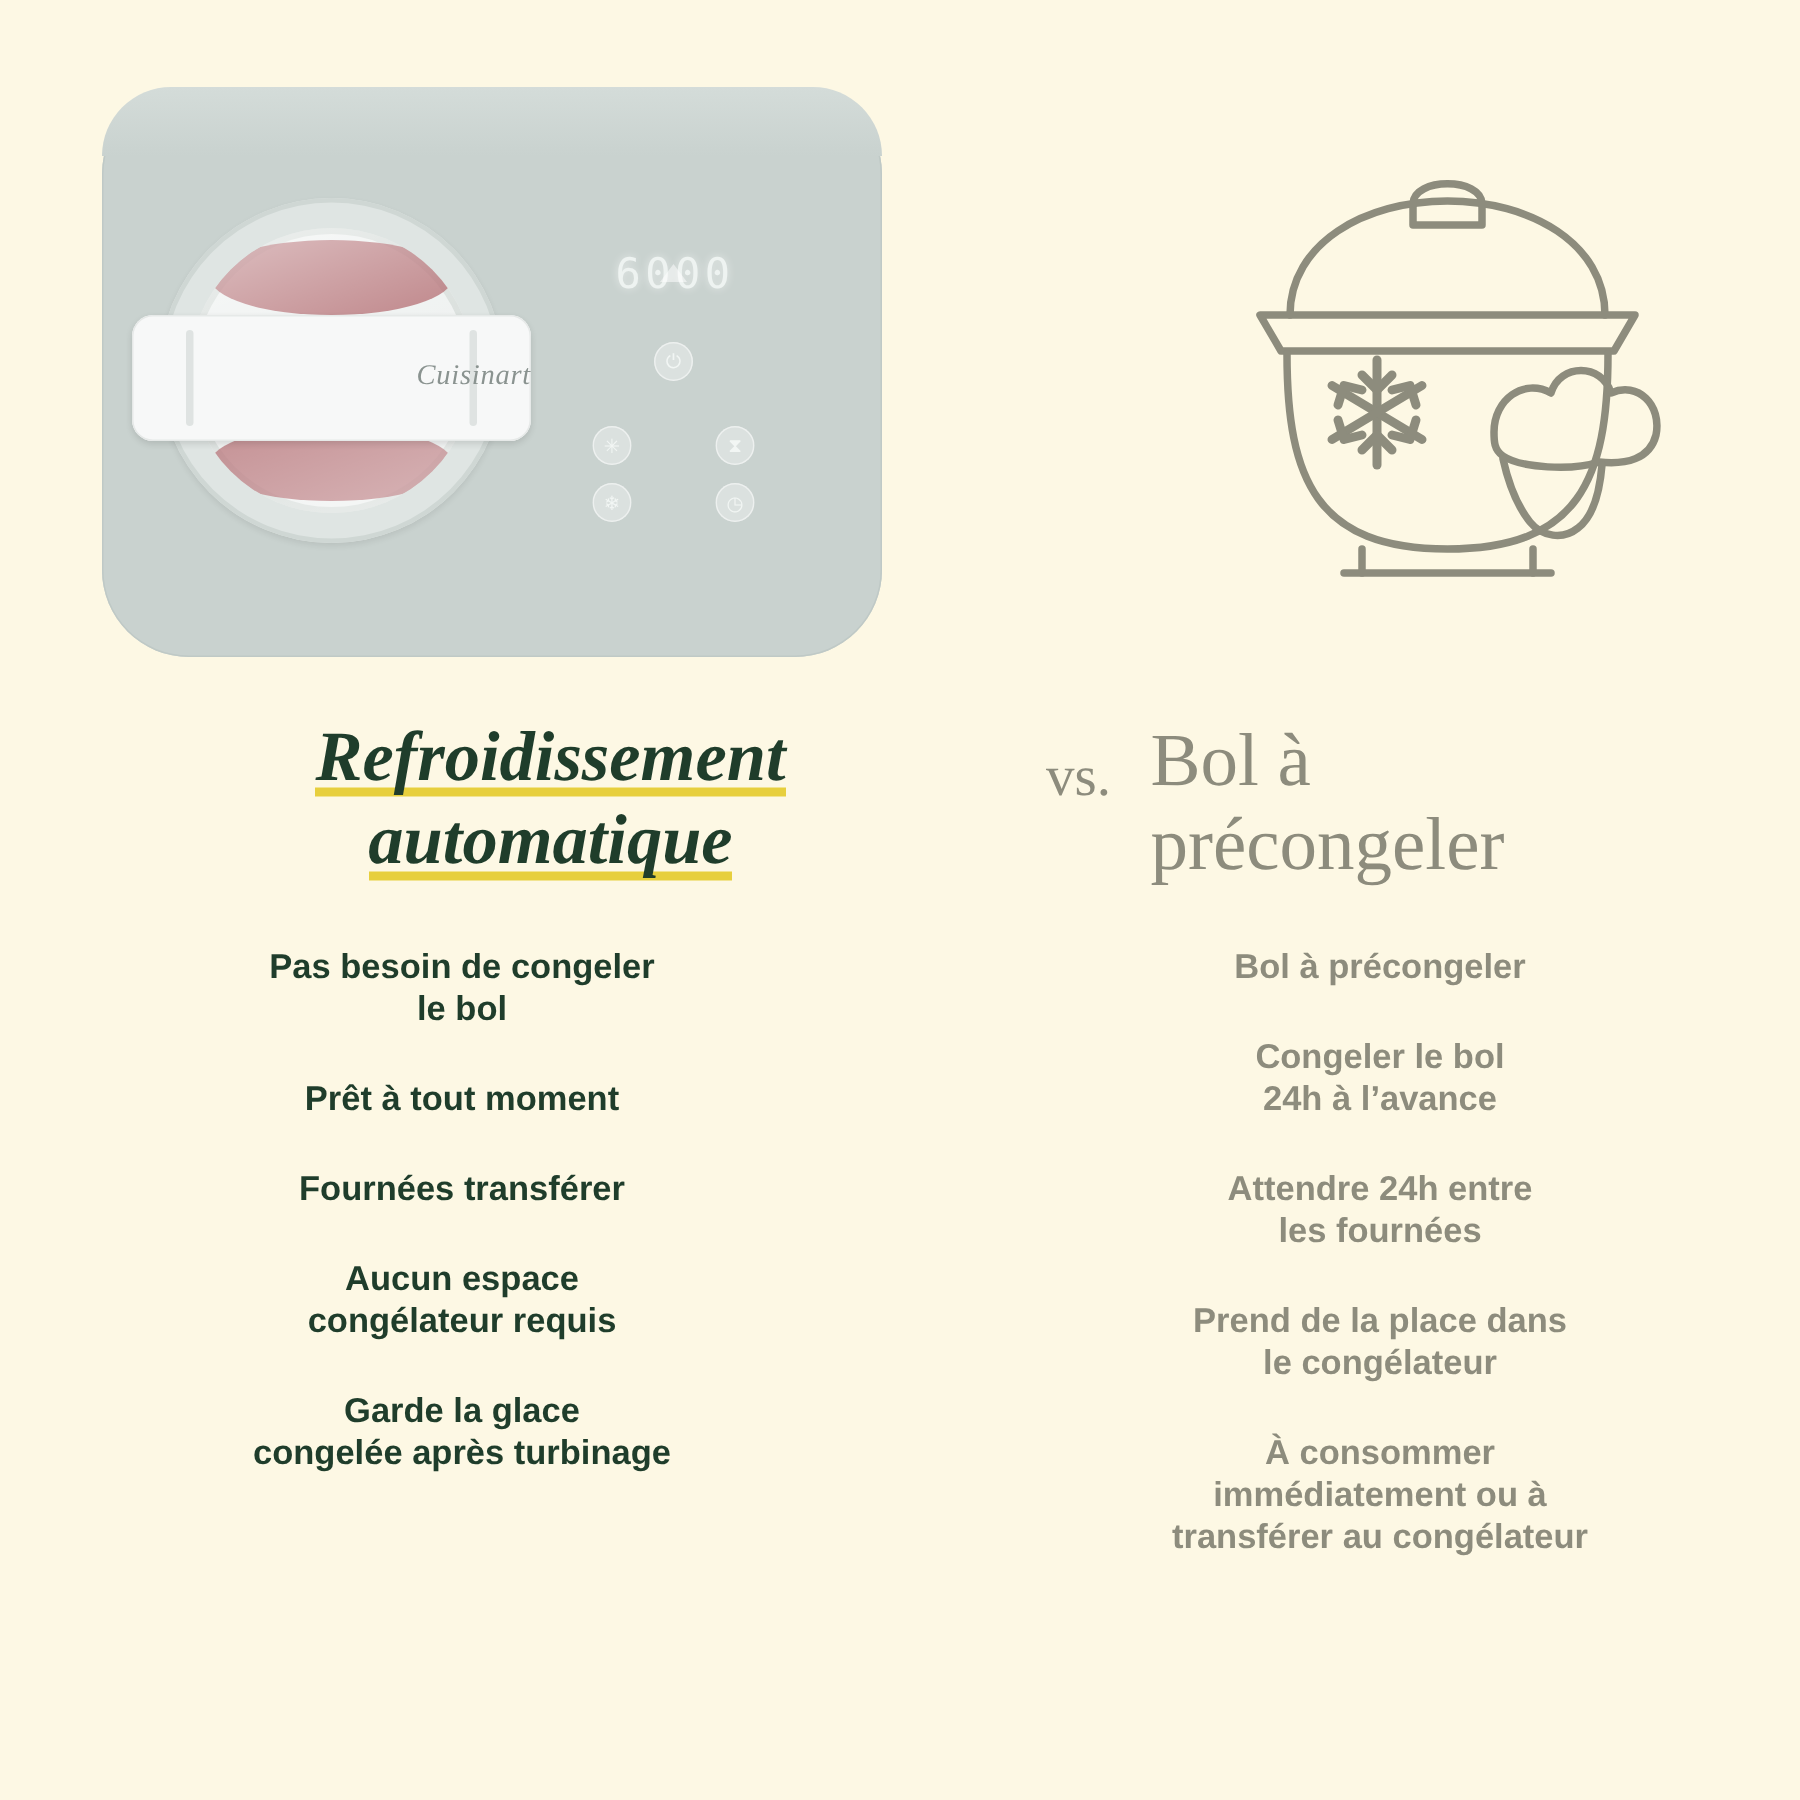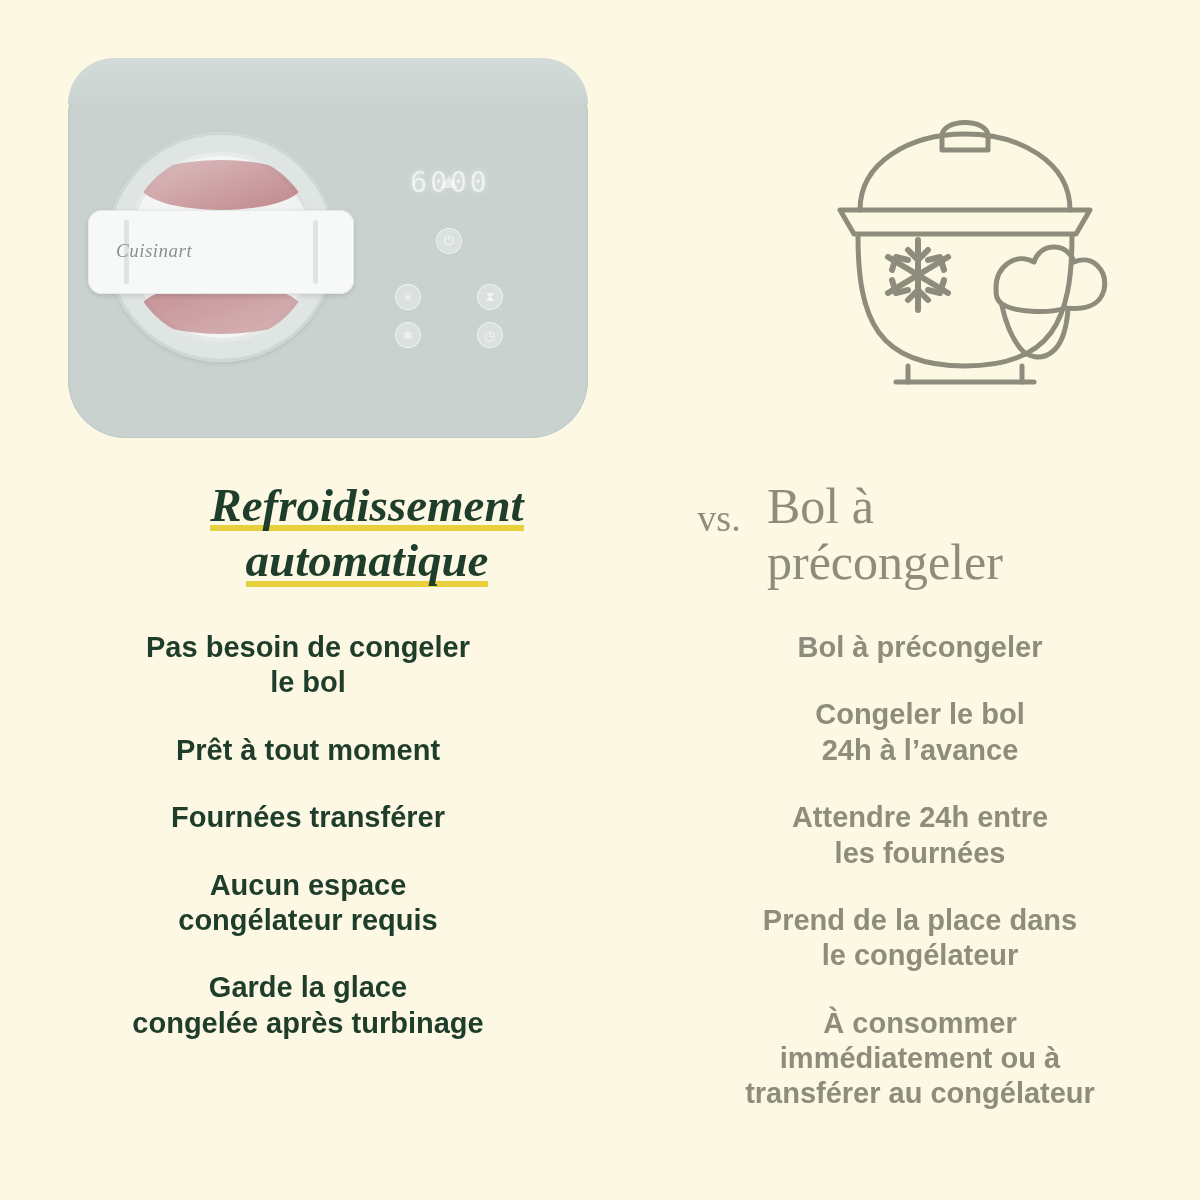--- a/index.html
+++ b/index.html
@@ -119,21 +119,21 @@
     height: 64px;
     background: #dfe3e2;
     border-radius: 3px;
   }
   .handle-slot-l { left: 36px; }
   .handle-slot-r { right: 36px; }
   .brand {
     position: absolute;
     left: 0; right: 0;
     top: 30px;
-    text-align: left;
+    text-align: right;
     font-family: "Liberation Serif", serif;
     font-style: italic;
     font-size: 19px;
     color: #8a9390;
     letter-spacing: .5px;
     margin-left: 28px;
   }
 
   
   .panel {
@@ -266,21 +266,21 @@
   .col {
     position: absolute;
     top: 0;
     width: 520px;
   }
   .col.left { left: 48px; }
   .col.right { left: 660px; }
 
   .item {
     text-align: center;
-    font-size: 29px;
+    font-size: 23px;
     line-height: 1.22;
     font-weight: bold;
     margin-bottom: 32px;
   }
   .col.left .item { color: #1f3d2b; }
   .col.right .item { color: #8d8c7d; }
 </style>
 </head>
 <body>
 

